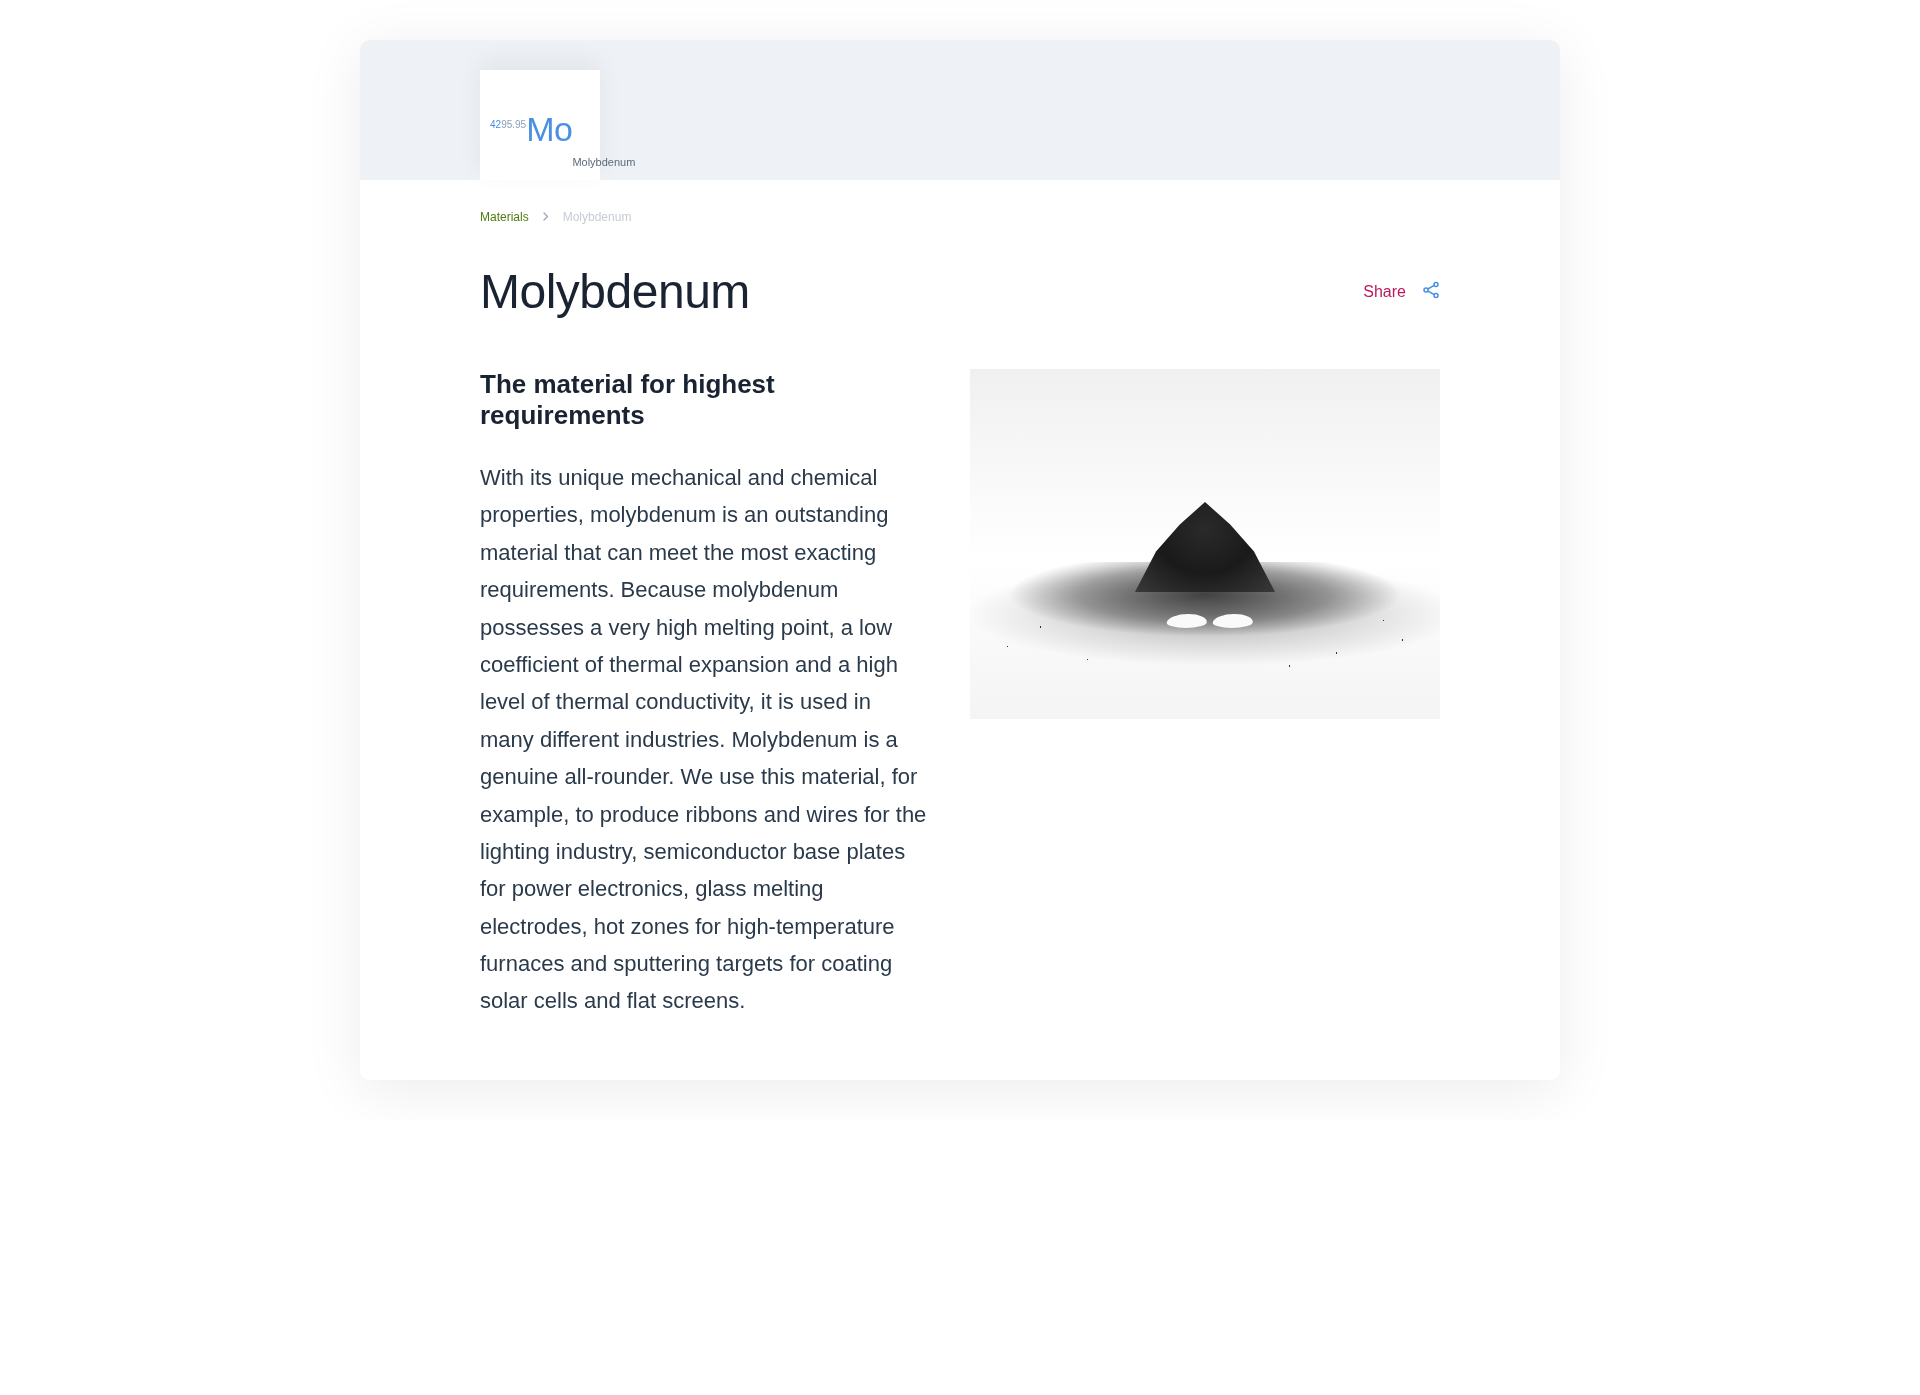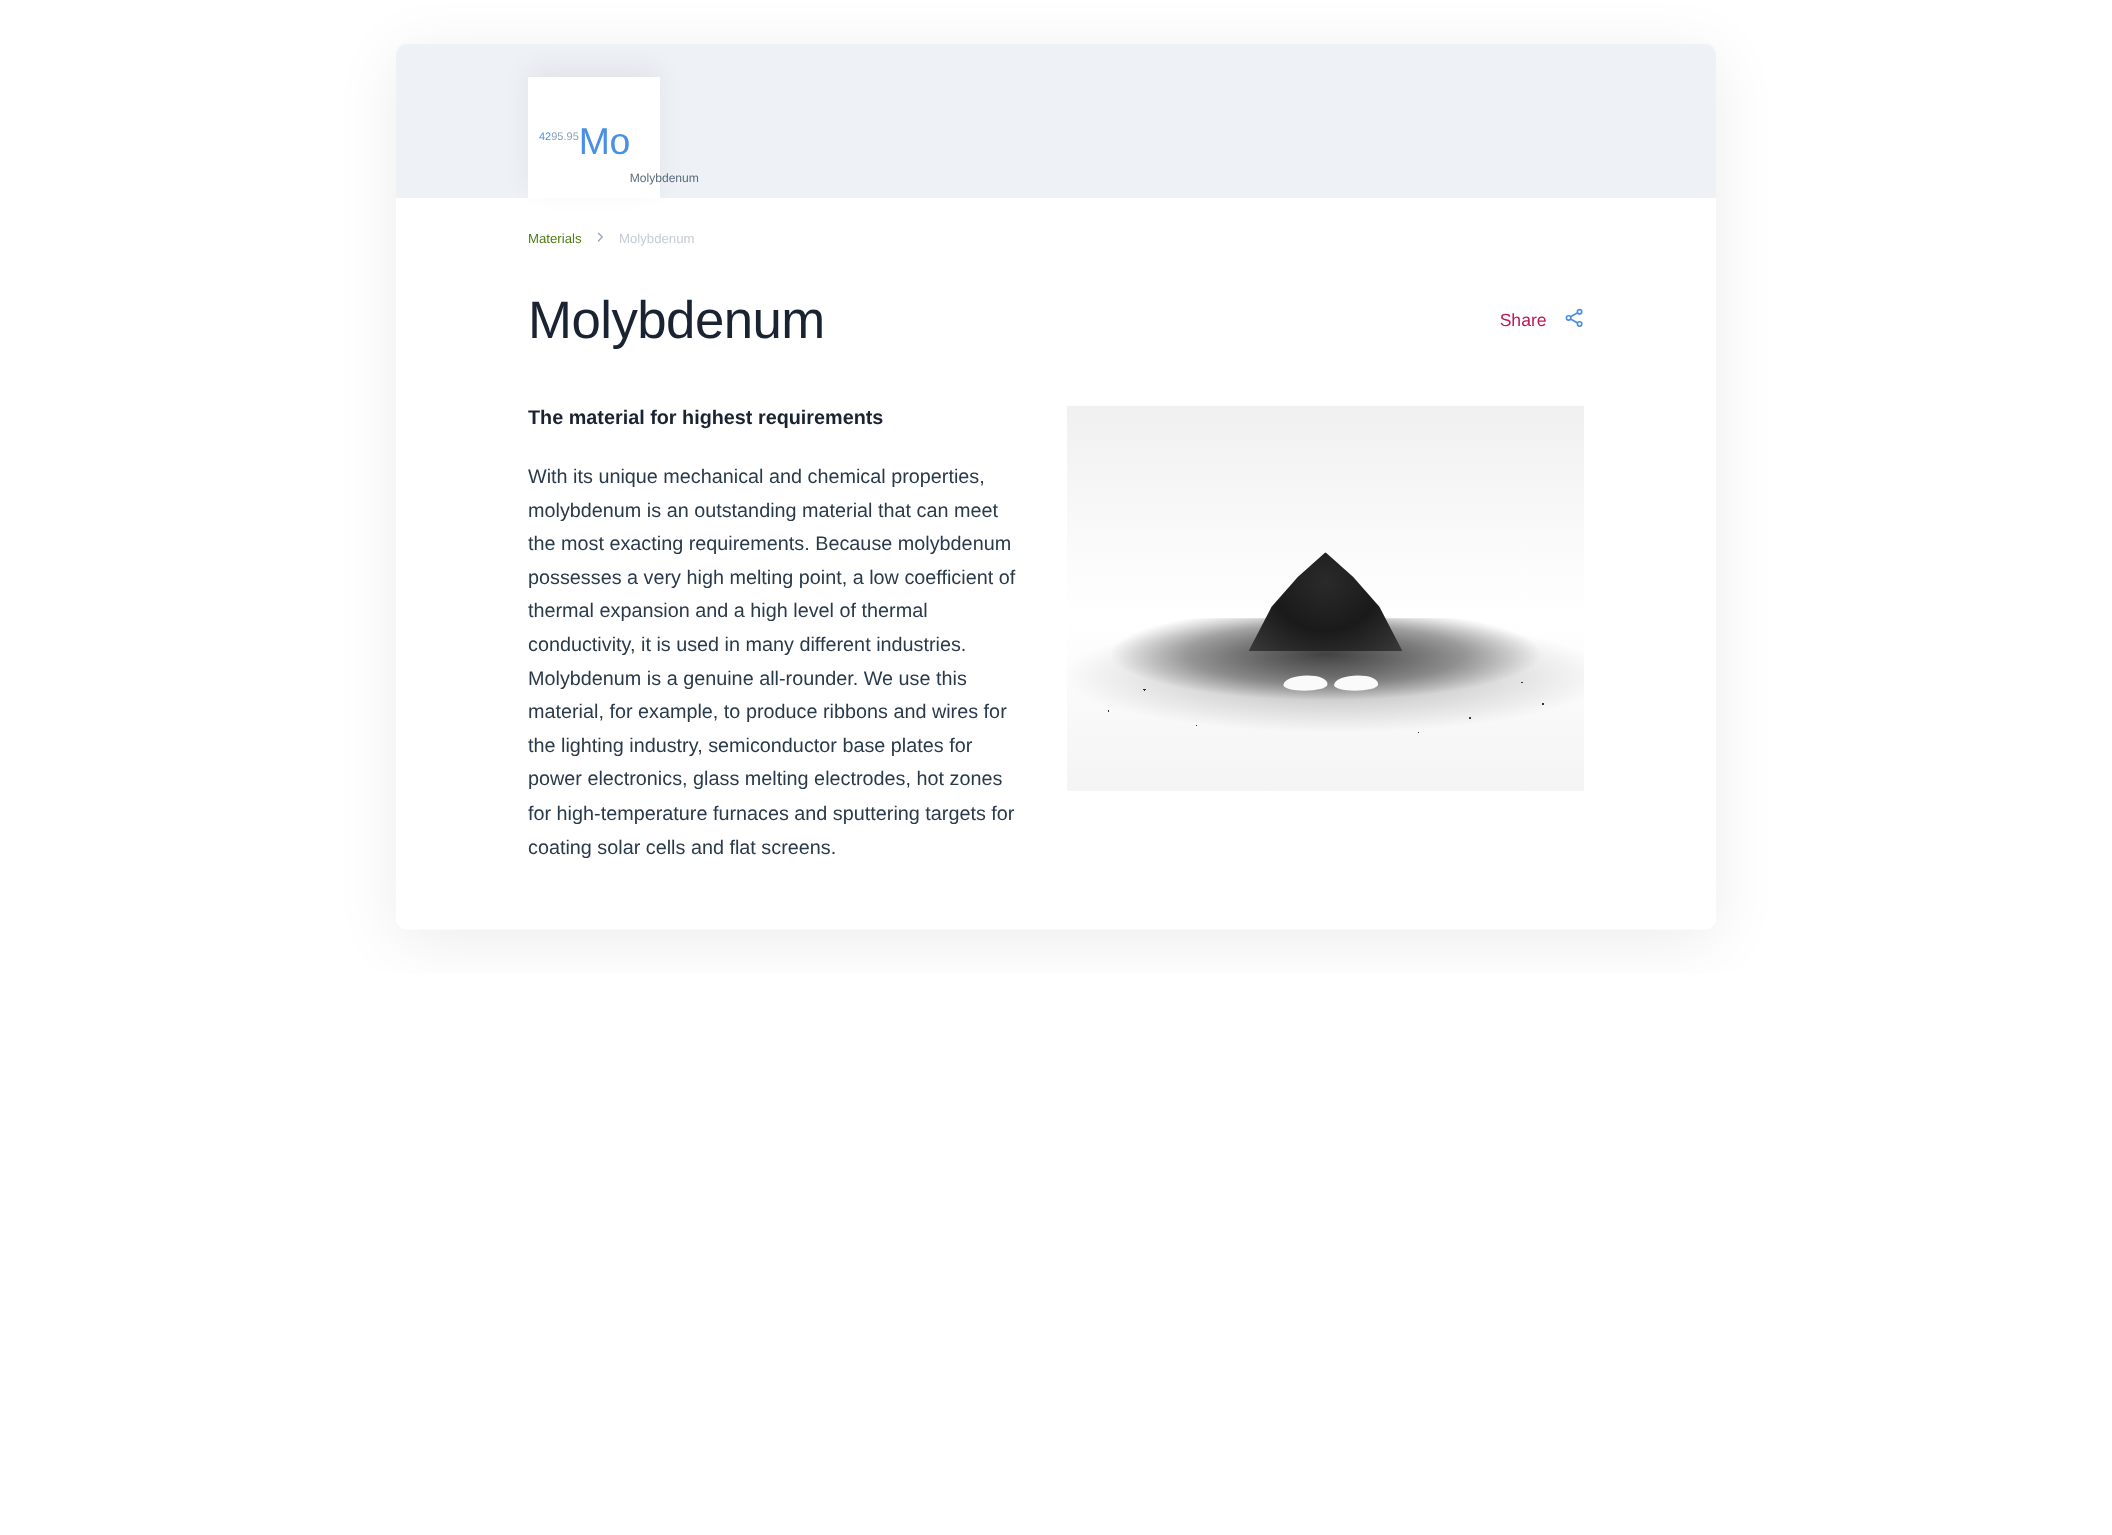--- a/index.html
+++ b/index.html
@@ -96,27 +96,27 @@
     cursor: pointer;
   }
   .share-label { font-size: 16px; font-weight: 500; }
   .body-columns {
     display: flex;
     gap: 40px;
     align-items: flex-start;
   }
   .text-col { flex: 1; }
   .subheading {
-    font-size: 18px;
+    font-size: 26px;
     font-weight: 700;
     color: #1a2332;
     margin-bottom: 28px;
   }
   .body-text {
-    font-size: 18px;
+    font-size: 22px;
     line-height: 1.7;
     color: #2a3a4a;
     font-weight: 400;
   }
   .image-col {
     width: 470px;
     flex-shrink: 0;
   }
   .material-image {
     width: 470px;

